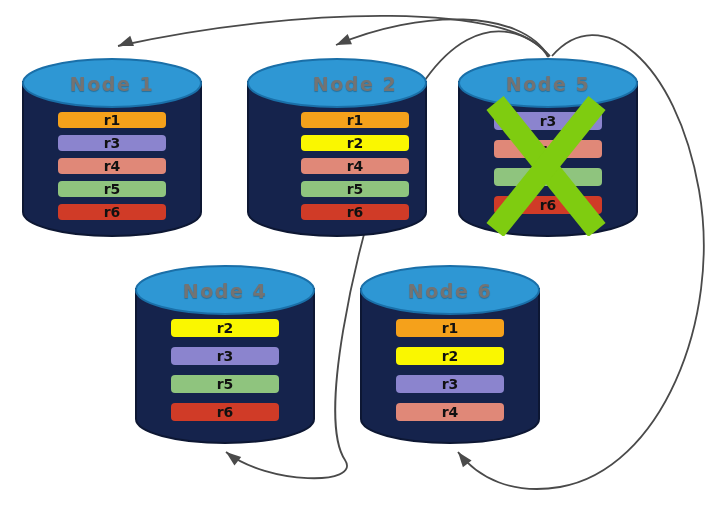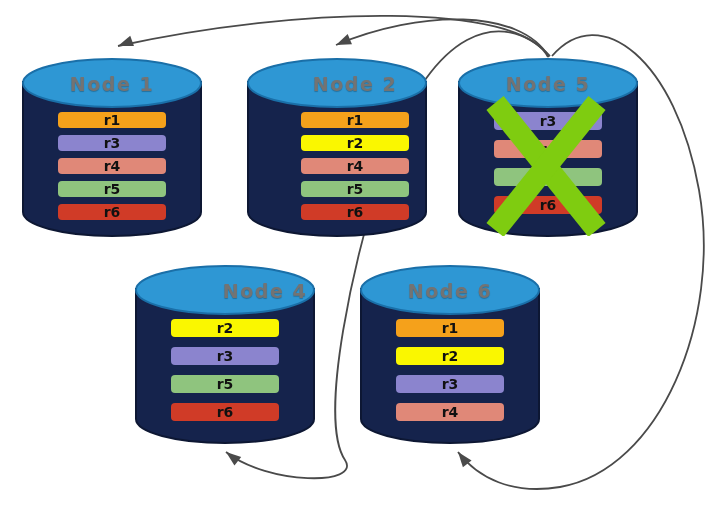--- a/index.html
+++ b/index.html
@@ -134,21 +134,21 @@
             <line x1="37" y1="45" x2="139" y2="172"></line>
             <line x1="139" y1="45" x2="37" y2="172"></line>
           </g>
         </svg>
       </div>
       <div class="node" style="left: 135px; top: 265px; width: 180px; height: 178px;">
         <svg class="node-svg" width="180" height="178" viewBox="0 0 180 178">
           <path d="M 1 24 L 1 154 A 89 24 0 0 0 179 154 L 179 24 Z" fill="#15234C" stroke="#0D1733" stroke-width="2"></path>
           <ellipse cx="90" cy="25" rx="89" ry="24" fill="#2E97D4" stroke="#1A6FA8" stroke-width="2"></ellipse>
         </svg>
-        <div class="node-title" style="top: 15px; margin-left: 40px;">Node  4</div>
+        <div class="node-title" style="top: 15px;">Node  4</div>
         <div class="records" style="top: 54px; height: 102px;">
           <div class="record" style="background: rgb(250, 247, 0); width: 108px; height: 18px; margin-bottom: 10px;">r2</div>
           <div class="record" style="background: rgb(139, 132, 206); width: 108px; height: 18px; margin-bottom: 10px;">r3</div>
           <div class="record" style="background: rgb(143, 196, 126); width: 108px; height: 18px; margin-bottom: 10px;">r5</div>
           <div class="record" style="background: rgb(208, 59, 39); width: 108px; height: 18px; margin-bottom: 0px;">r6</div>
         </div>
       </div>
       <div class="node" style="left: 360px; top: 265px; width: 180px; height: 178px;">
         <svg class="node-svg" width="180" height="178" viewBox="0 0 180 178">
           <path d="M 1 24 L 1 154 A 89 24 0 0 0 179 154 L 179 24 Z" fill="#15234C" stroke="#0D1733" stroke-width="2"></path>

